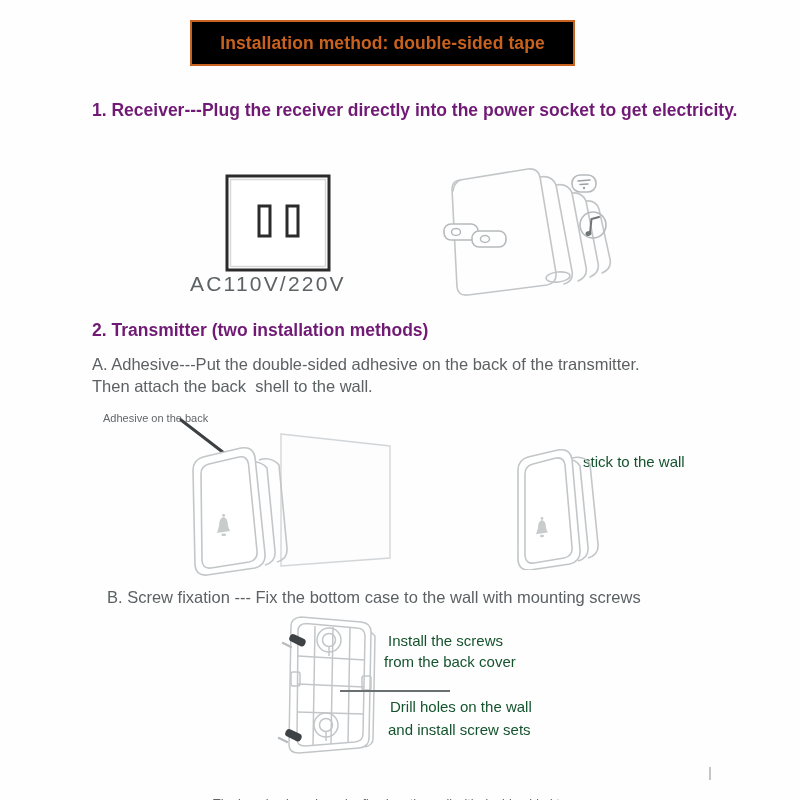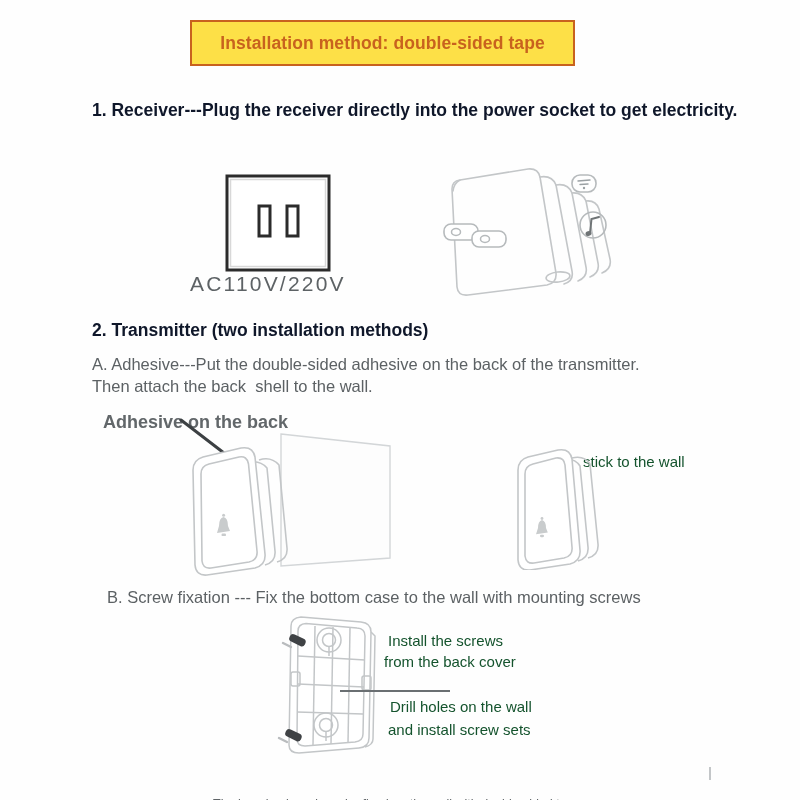--- a/index.html
+++ b/index.html
@@ -23,21 +23,21 @@
   }
 
   
   .title-box {
     position: absolute;
     left: 190px;
     top: 20px;
     width: 385px;
     height: 46px;
     border: 2px solid #c8621e;
-    background: #fde047;
+    background: #000000;
     box-sizing: border-box;
     display: flex;
     align-items: center;
     justify-content: center;
   }
   .title-text {
     color: #c8621e;
     font-size: 17.5px;
     font-weight: 600;
     letter-spacing: 0.1px;
@@ -46,30 +46,29 @@
 
   
   .txt {
     position: absolute;
     white-space: pre;
     color: #555a5d;
   }
   .heading {
     font-size: 17.5px;
     font-weight: 600;
-    color: #0f172a;
+    color: #701a75;
   }
   .body-line {
     font-size: 16.5px;
     color: #5c6164;
   }
   .small-note {
-    font-size: 18px;
+    font-size: 11px;
     color: #62676a;
-    font-weight: bold;
   }
   .callout {
     font-size: 15px;
     color: #14532d;
   }
   .footnote {
     font-size: 12.5px;
     color: #5f6467;
     line-height: 17px;
   }

